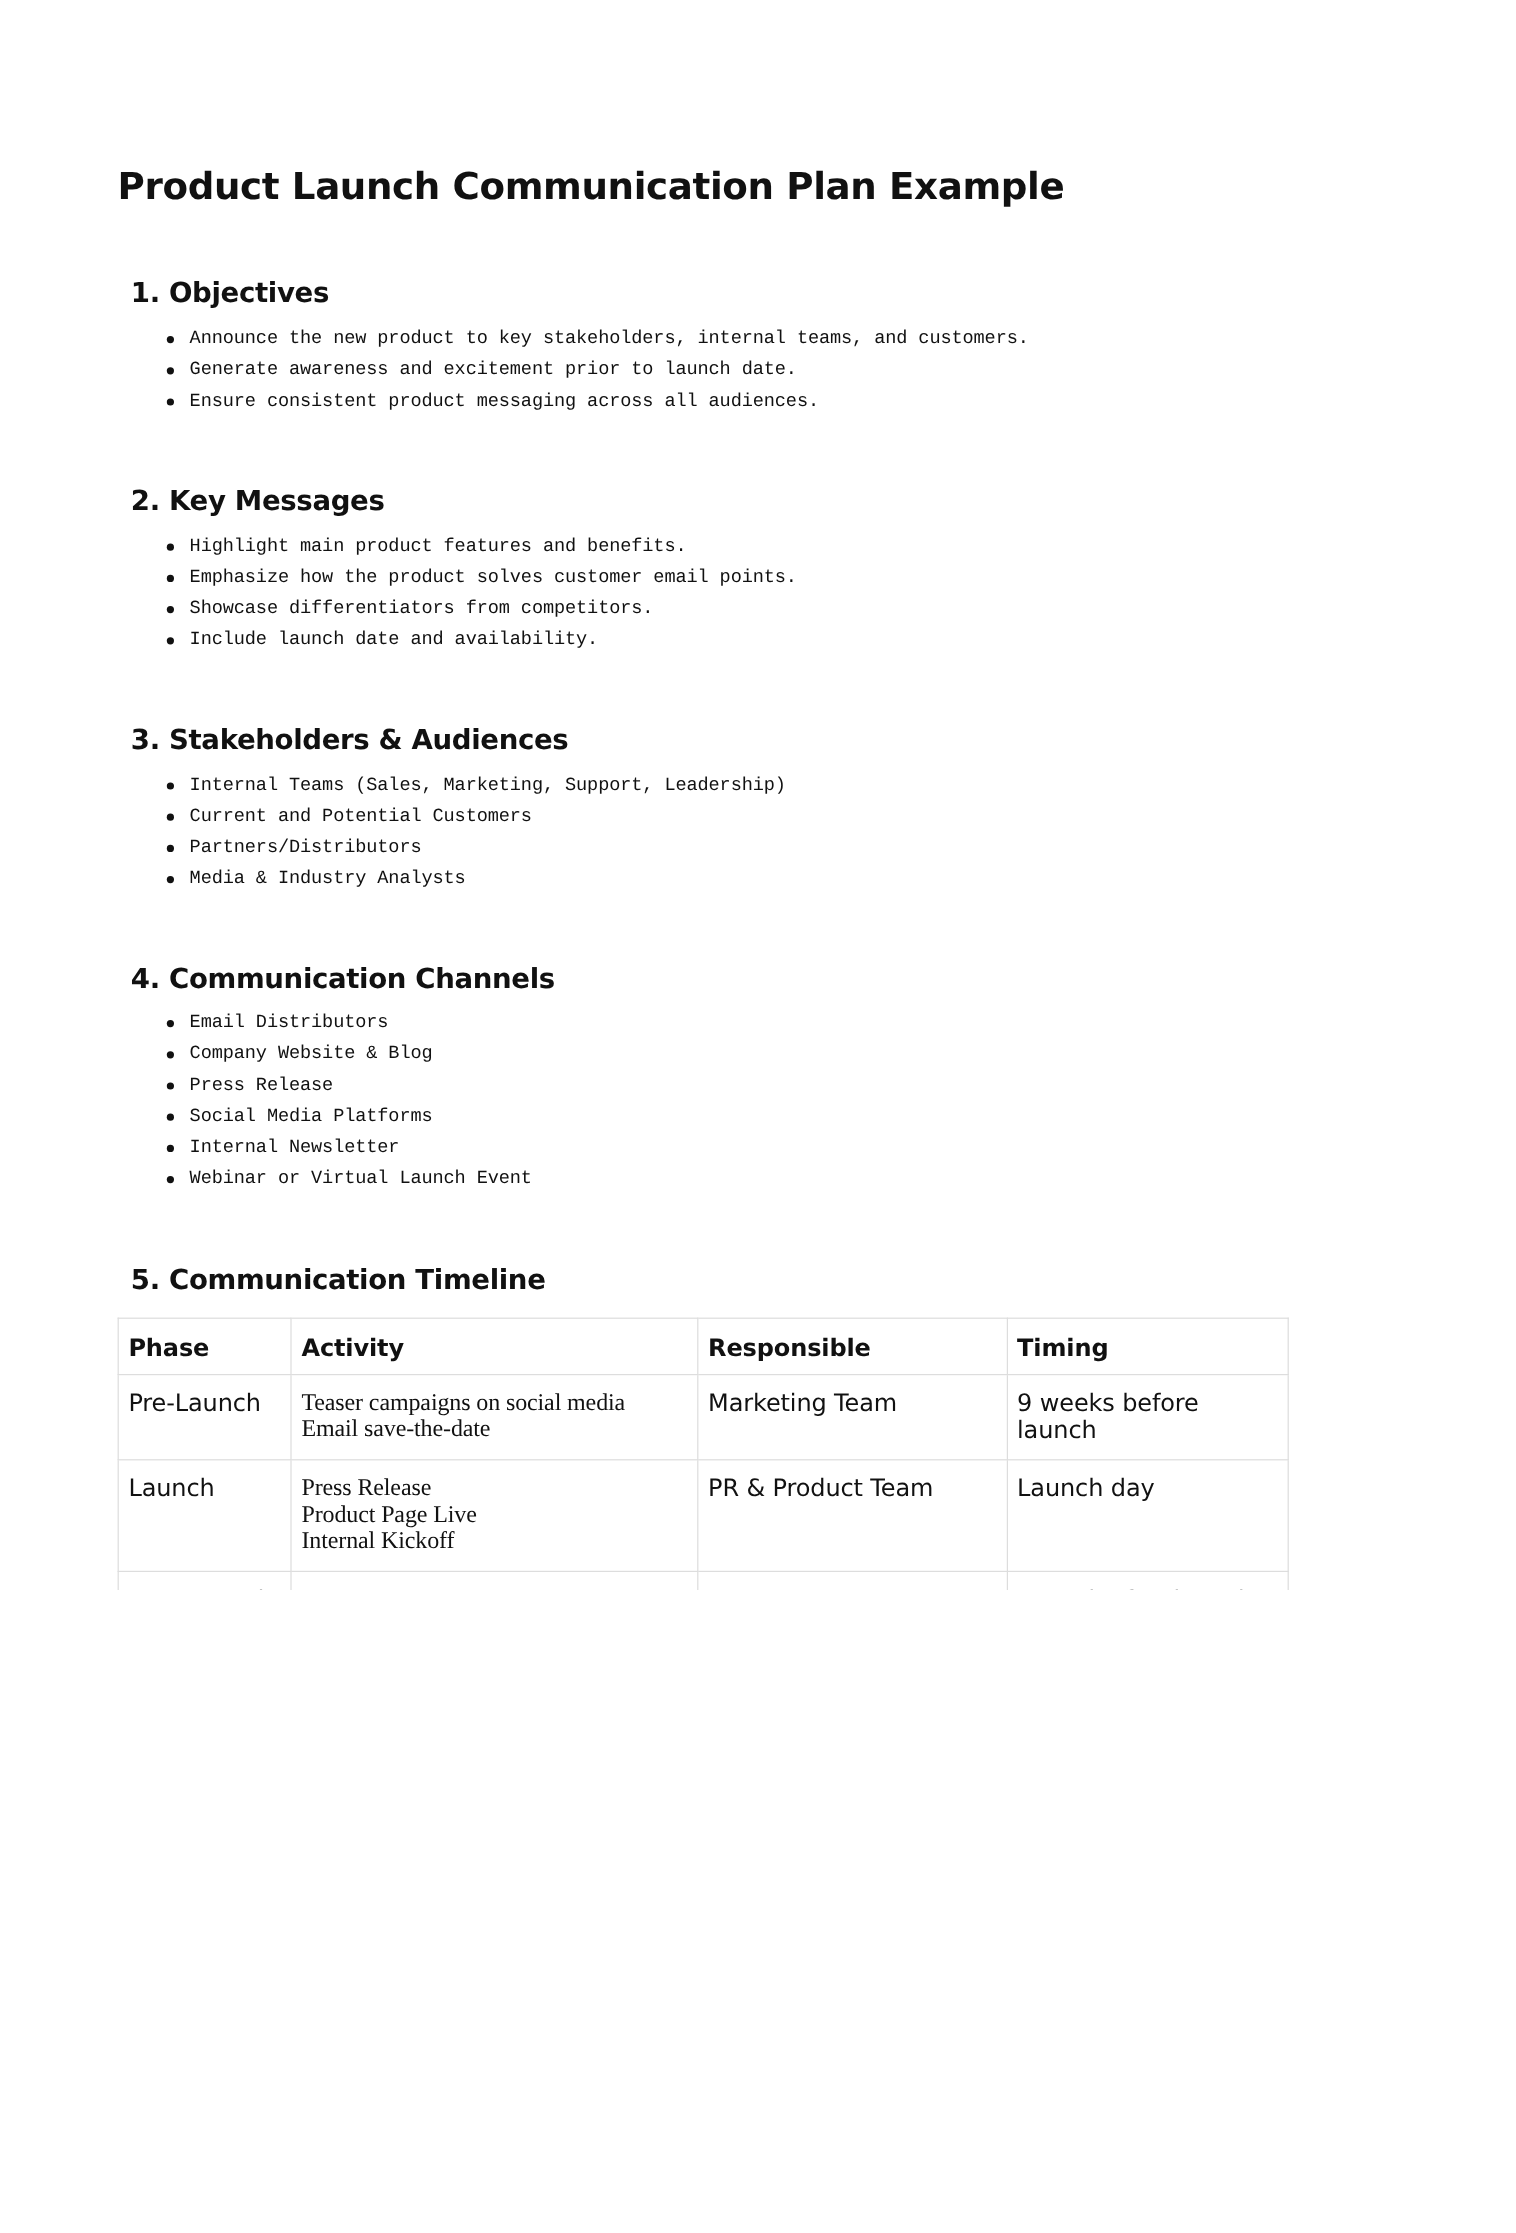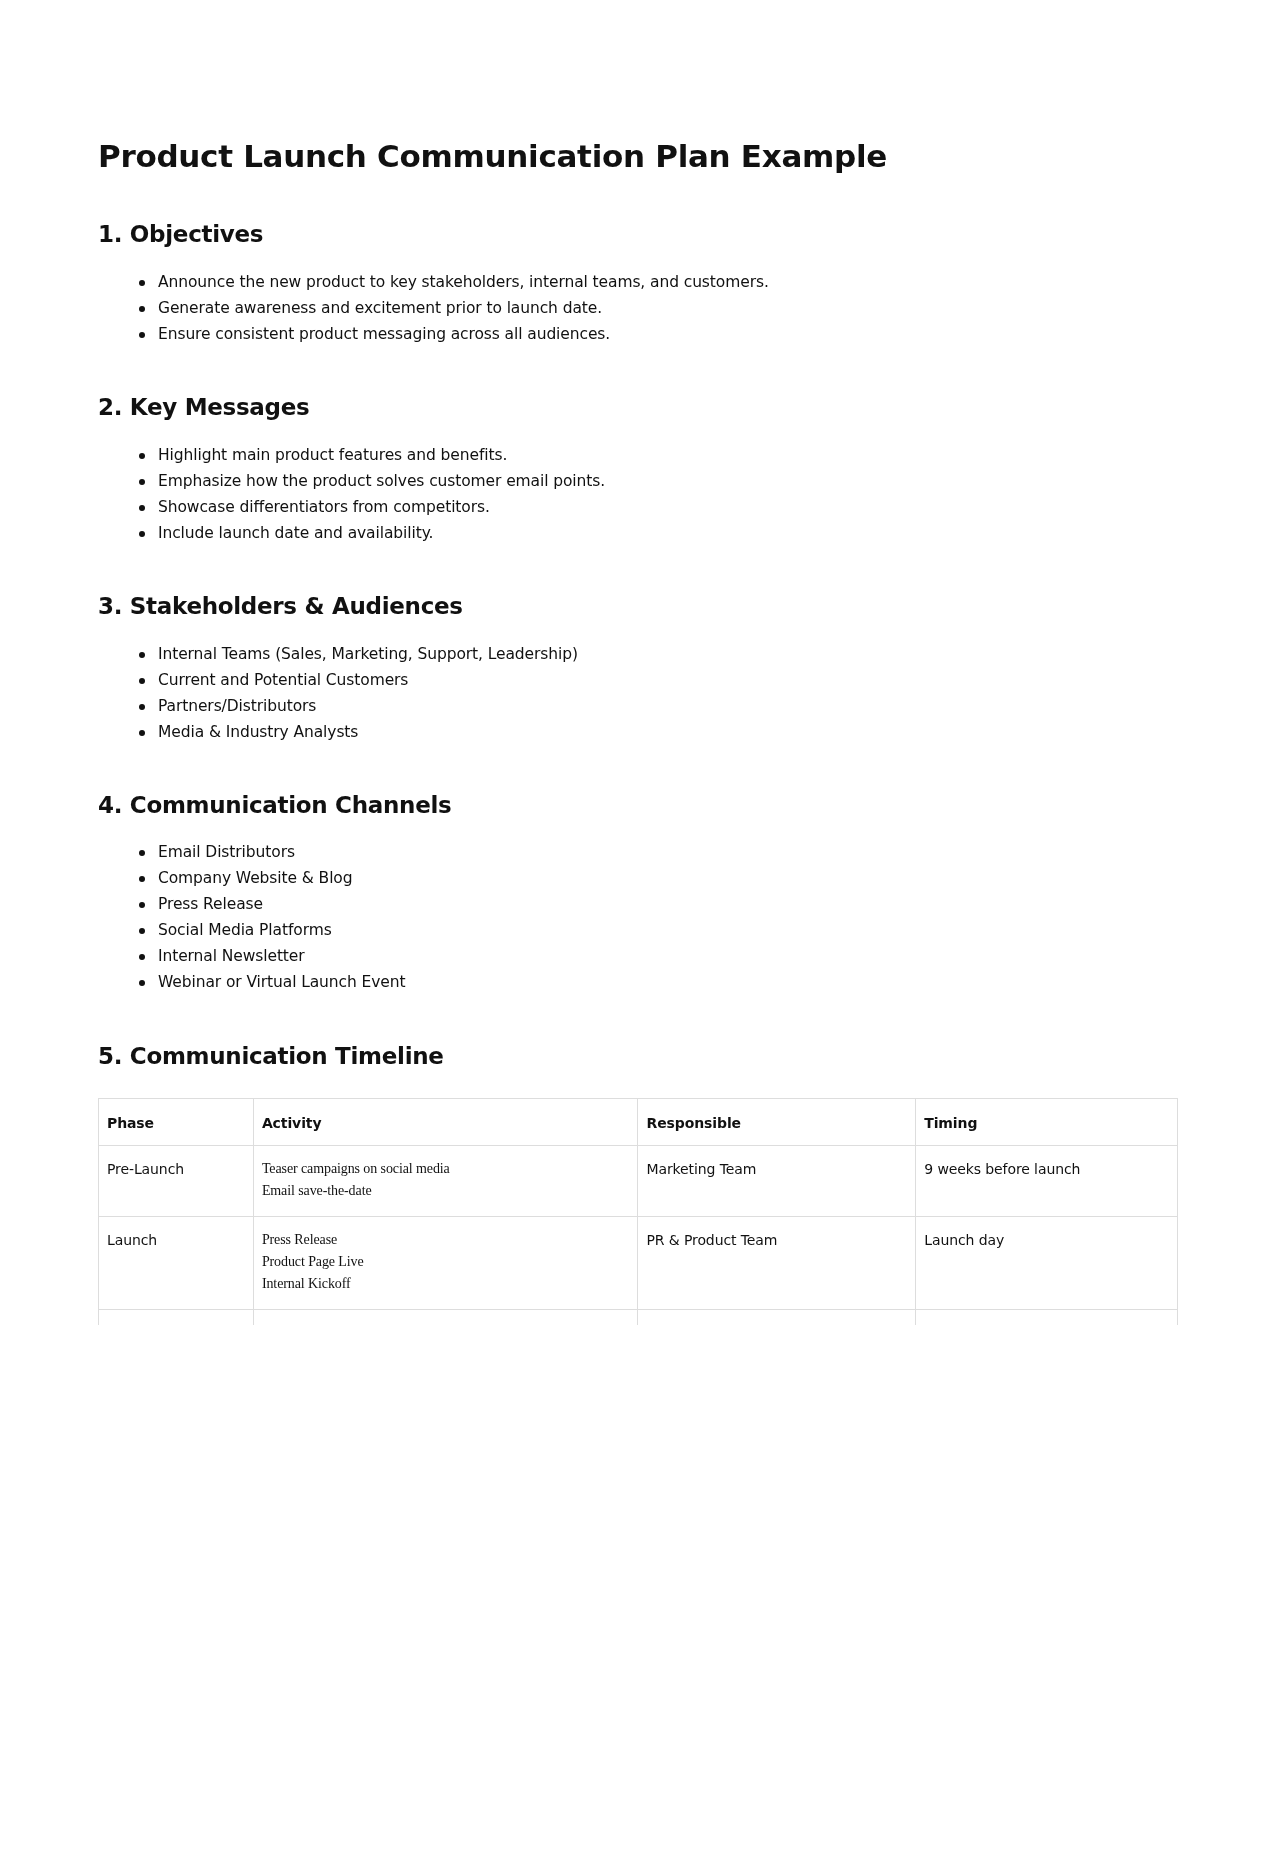--- a/index.html
+++ b/index.html
@@ -11,35 +11,35 @@
     position: absolute; left: 0; top: 12px; width: 1263px; height: 1313px; overflow: hidden;
   }
   .page {
     position: absolute; left: 98px; top: 0; width: 1080px;
   }
   h1 {
     position: absolute; left: 0; top: 124px; margin: 0;
     font-size: 31px; font-weight: bold; letter-spacing: -0.3px; white-space: nowrap; line-height: 40px;
   }
   h2 {
-    position: absolute; left: 0; margin: 0;
+    position: absolute; left: 0; margin: 11px;
     font-size: 23px; font-weight: bold; letter-spacing: -0.3px; white-space: nowrap; line-height: 30px;
   }
   ul {
-    position: absolute; left: 0; margin: 0; padding: 0 0 0 60px; list-style: none;
+    position: absolute; left: 0; margin: 0; padding: 0 0 0 60px; list-style: none; font-family: Liberation Mono, monospace;
   }
   li {
     position: relative; font-size: 15.5px; line-height: 26px; white-space: nowrap; letter-spacing: -0.1px;
   }
   li::before {
     content: ""; position: absolute; left: -19px; top: 11px; width: 6px; height: 6px; border-radius: 50%; background: #111;
   }
   table {
-    position: absolute; left: 0; top: 1086px; width: 1080px; border-collapse: collapse;
-    font-size: 14px; letter-spacing: -0.1px;
+    position: absolute; left: 0; top: 1086px; width: 976px; border-collapse: collapse;
+    font-size: 20px; letter-spacing: -0.1px;
   }
   th, td {
     border: 1.5px solid #dddddd; text-align: left; vertical-align: top; padding: 12px 8px 14px 8px; line-height: 22px;
   }
   th { font-weight: bold; padding: 13px 8px 11px 8px; }
   td .line { display: block; font-family: Liberation Serif, serif; }
 </style>
 </head>
 <body>
 

